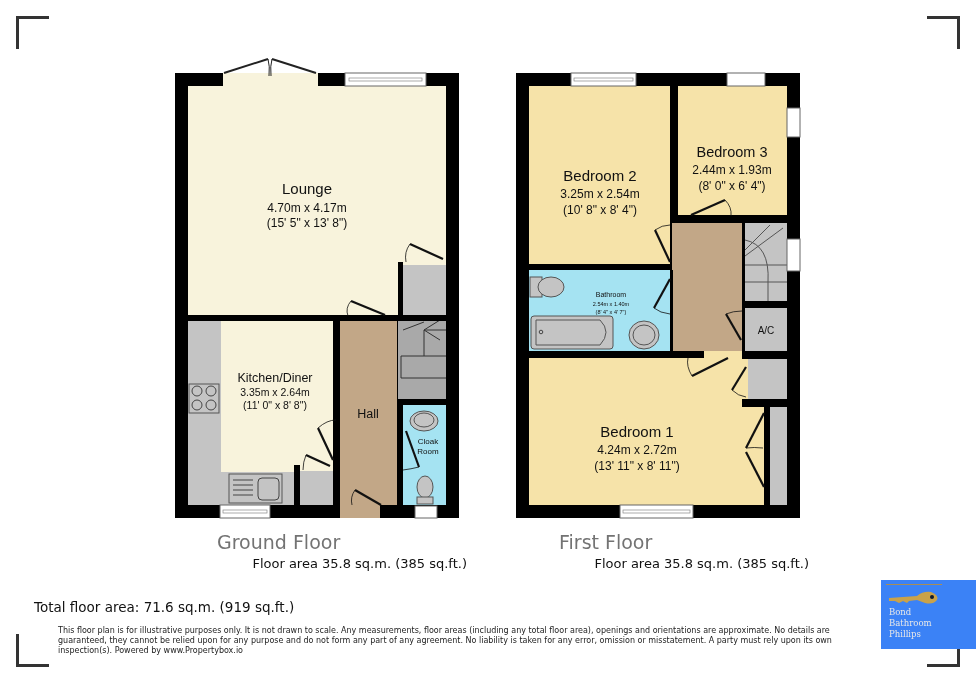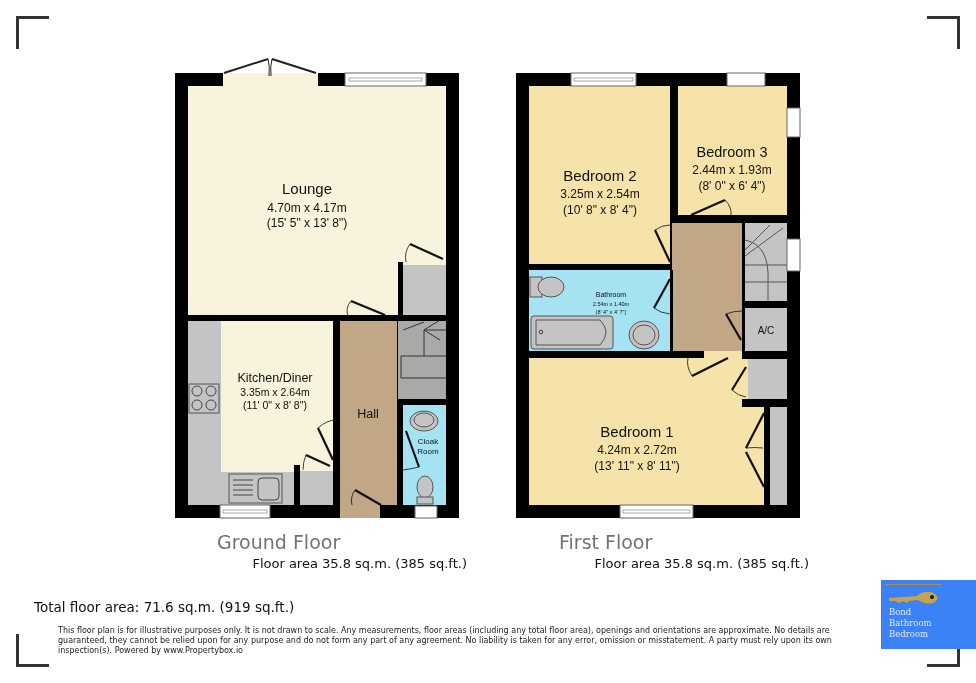--- a/index.html
+++ b/index.html
@@ -239,15 +239,15 @@
 
 <div class="logo">
   <div class="bar"></div>
   <svg class="key" width="52" height="16" viewBox="0 0 52 16">
     <path d="M2,8 L30,6 Q36,1 44,2 Q52,5 50,10 Q46,15 38,13 L30,10 L22,11 L20,13 L16,11 L12,13 L8,11 L2,11 Z" fill="#c9a24a"></path>
     <circle cx="45" cy="7" r="2" fill="#0f1a2c"></circle>
   </svg>
   <div class="txt">
     <div>Bond</div>
     <div>Bathroom</div>
-    <div>Bedroom</div>
+    <div>Phillips</div>
   </div>
 </div>
 
 </body></html>

